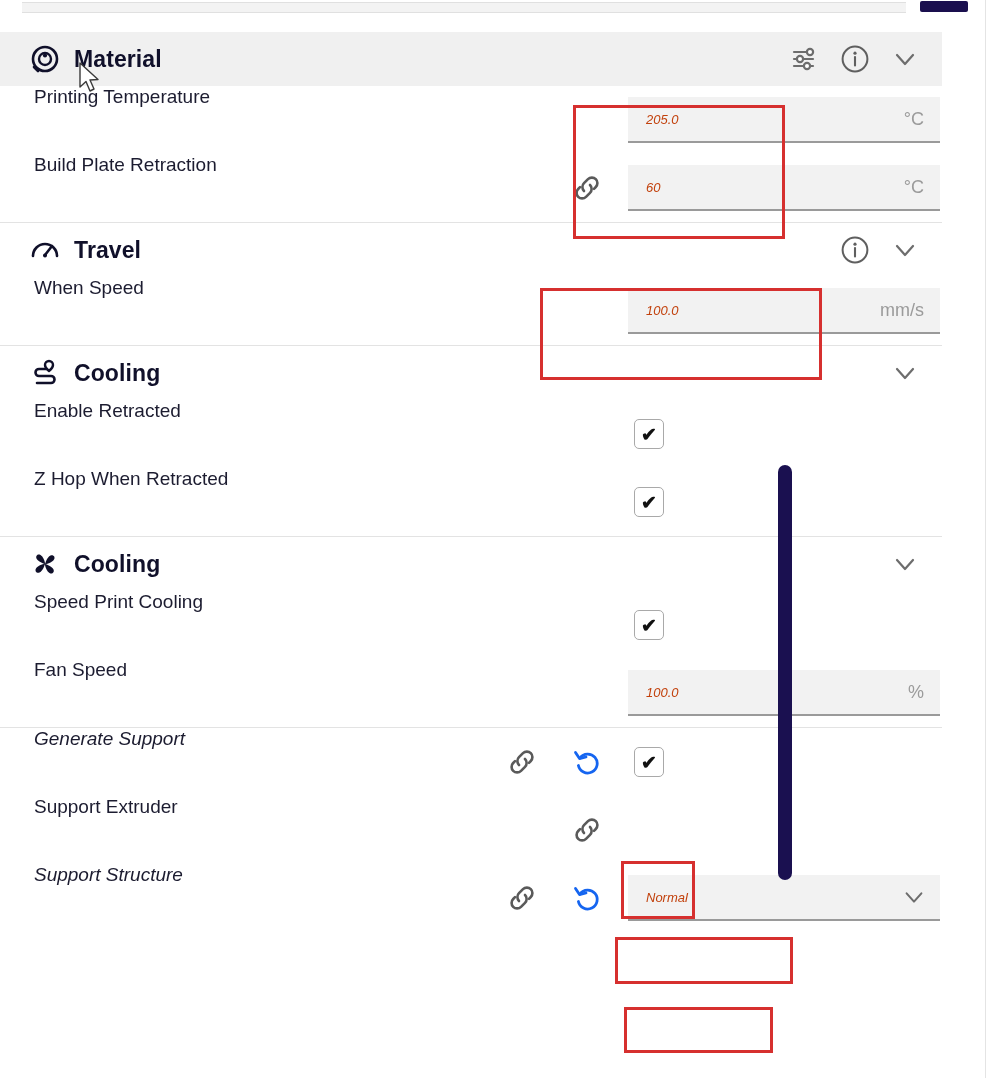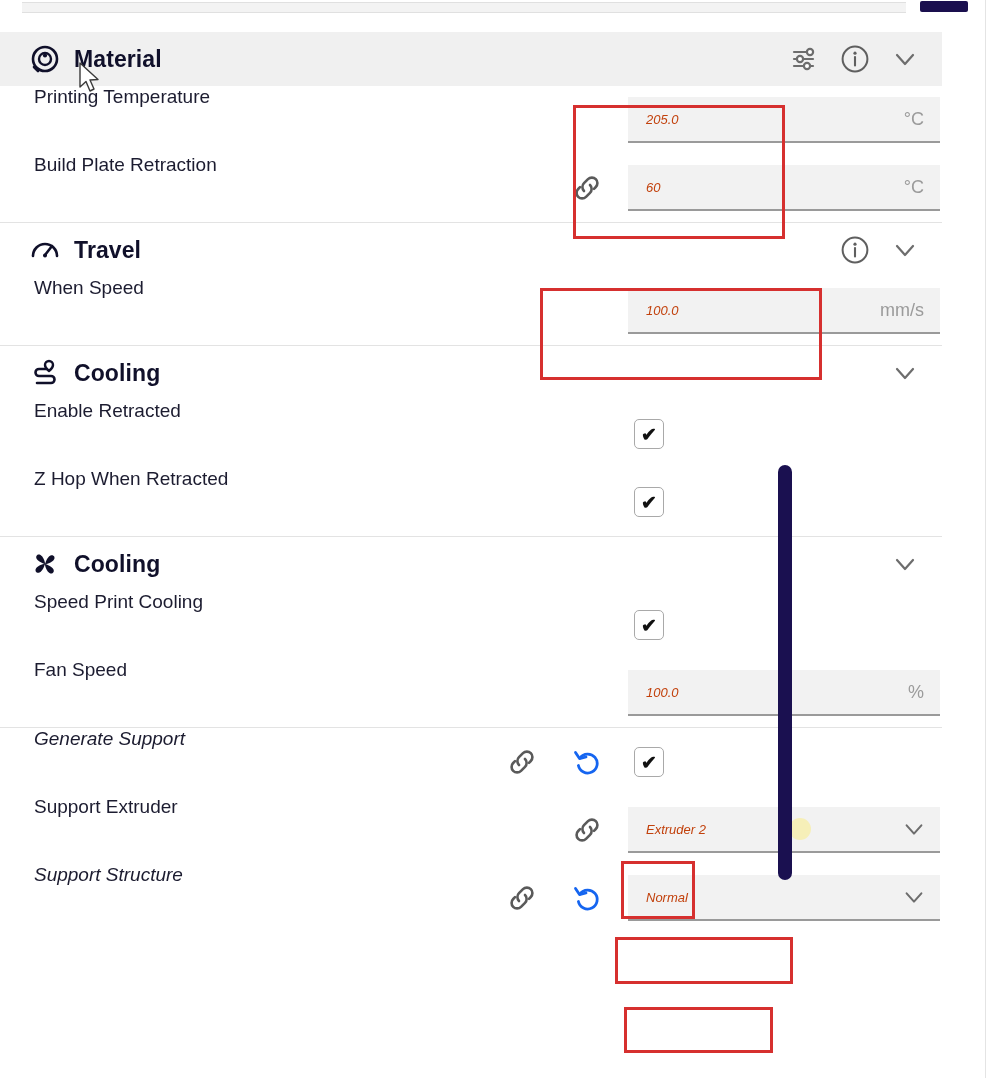--- a/index.html
+++ b/index.html
@@ -297,31 +297,20 @@
     <div class="row">
       <span class="label">Support Extruder</span>
       <span class="ico-btn" style="position:absolute;left:570px;top:50%;transform:translateY(-50%);">
         <svg width="34" height="34" viewBox="0 0 34 34">
           <g fill="none" stroke="#5a5a5a" stroke-width="2.6" stroke-linecap="round">
             <path d="M14 20 a5.5 5.5 0 0 1 0 -7.8 l4 -4 a5.5 5.5 0 0 1 7.8 7.8 l-1.8 1.8"></path>
             <path d="M20 14 a5.5 5.5 0 0 1 0 7.8 l-4 4 a5.5 5.5 0 0 1 -7.8 -7.8 l1.8 -1.8"></path>
           </g>
         </svg>
       </span>
-      <div class="ctrl">
-        <div class="field">
-          <span class="val">Extruder 2</span>
-          <span class="swatch"></span>
-          <span class="caret">
-            <svg width="24" height="24" viewBox="0 0 26 26">
-              <polyline points="5,9 13,18 21,9" fill="none" stroke="#6d6d6d" stroke-width="2.2" stroke-linecap="round" stroke-linejoin="round"></polyline>
-            </svg>
-          </span>
-        </div>
-      </div>
     </div>
 
     <div class="row">
       <span class="label italic">Support Structure</span>
       <span class="ico-btn" style="position:absolute;left:505px;top:50%;transform:translateY(-50%);">
         <svg width="34" height="34" viewBox="0 0 34 34">
           <g fill="none" stroke="#5a5a5a" stroke-width="2.6" stroke-linecap="round">
             <path d="M14 20 a5.5 5.5 0 0 1 0 -7.8 l4 -4 a5.5 5.5 0 0 1 7.8 7.8 l-1.8 1.8"></path>
             <path d="M20 14 a5.5 5.5 0 0 1 0 7.8 l-4 4 a5.5 5.5 0 0 1 -7.8 -7.8 l1.8 -1.8"></path>
           </g>

